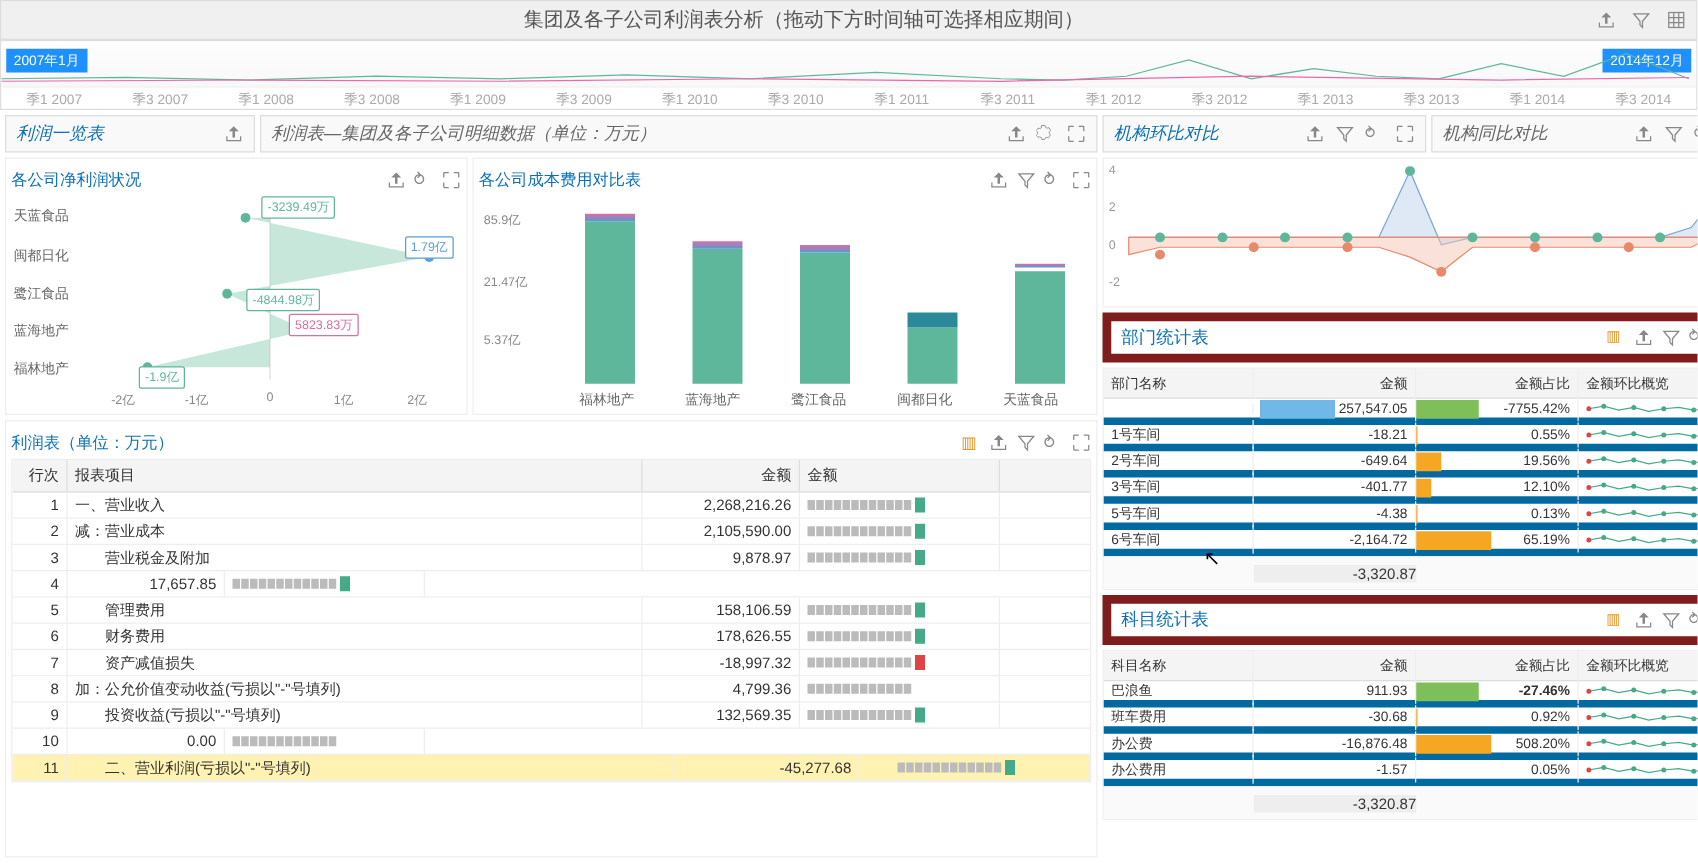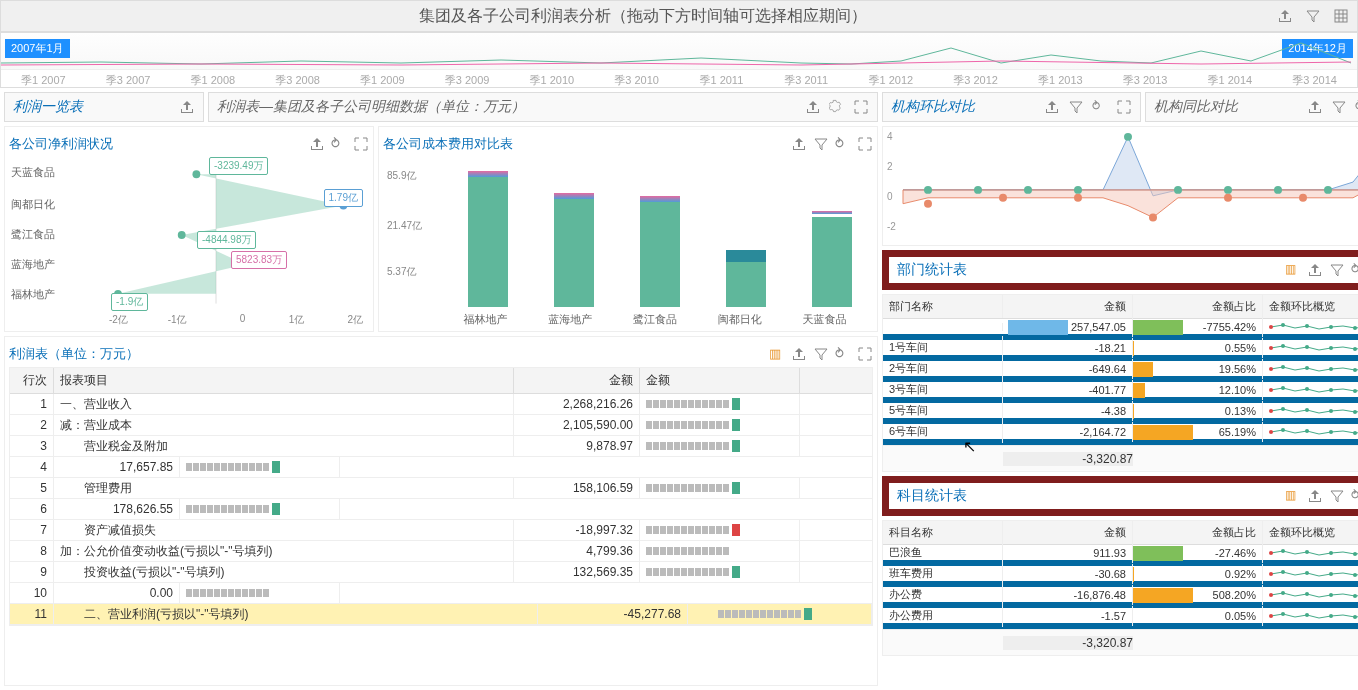--- a/index.html
+++ b/index.html
@@ -27,21 +27,21 @@
 .row { display: flex; gap: 4px; }
 .subpanel { border: 1px solid #eee; padding: 4px; }
 .sub-title { color: #0b70b8; font-size: 13px; padding: 4px 0; display: flex; align-items: center; }
 .sub-title span:first-child { flex: 1; }
 .chart-body { position: relative; }
 .netprofit-chart { height: 170px; position: relative; }
 .yaxis-lbl { position: absolute; left: 2px; font-size: 11px; color: #666; }
 .np-area { position: absolute; top: 6px; left: 60px; right: 6px; bottom: 20px; }
 .np-val { position: absolute; border: 1px solid; padding: 1px 4px; font-size: 10px; background: #fff; border-radius: 2px; }
 .xaxis-lbls { position: absolute; bottom: 0; left: 60px; right: 6px; display: flex; font-size: 10px; color: #888; }
-.xaxis-lbls span { flex: 1; text-align: right; }
+.xaxis-lbls span { flex: 1; text-align: center; }
 .cost-chart { height: 170px; position: relative; }
 .bars { position: absolute; left: 70px; right: 6px; bottom: 20px; top: 6px; display: flex; align-items: flex-end; gap: 16px; justify-content: space-around; }
 .bar { width: 40px; background: #5fb79b; position: relative; }
 .bar-top { position: absolute; top: -6px; left: 0; right: 0; height: 6px; background: linear-gradient(to bottom, #e66aa0, #4f9dd8); }
 .cost-ylbl { position: absolute; left: 4px; font-size: 10px; color: #888; }
 .cost-xlbls { position: absolute; bottom: 0; left: 60px; right: 6px; display: flex; font-size: 11px; color: #666; }
 .cost-xlbls span { flex: 1; text-align: center; }
 .profit-table { border: 1px solid #eee; display: flex; flex-direction: column; }
 .profit-table .thead { display: flex; background: #f4f4f4; border-bottom: 1px solid #ddd; font-size: 12px; }
 .profit-table .th { padding: 4px 6px; border-right: 1px solid #ddd; }
@@ -367,20 +367,21 @@
                   <span class="sparkbar"></span>
                   <span class="sparkbar"></span>
                   <span class="sparkbar"></span>
                   <span class="sparkbar"></span>
                   <span class="sparkbar"></span>
                   <span class="sparklast sl-green"></span>
                 </div>
               </div>
               <div class="tr">
                 <div class="td c-idx">6</div>
+                <div class="td c-item">　　财务费用</div>
                 <div class="td c-amt">178,626.55</div>
                 <div class="td c-spark">
                   <span class="sparkbar"></span>
                   <span class="sparkbar"></span>
                   <span class="sparkbar"></span>
                   <span class="sparkbar"></span>
                   <span class="sparkbar"></span>
                   <span class="sparkbar"></span>
                   <span class="sparkbar"></span>
                   <span class="sparkbar"></span>
@@ -712,21 +713,21 @@
         <div class="tbl-head">
           <div class="th d-name">科目名称</div>
           <div class="th d-amt">金额</div>
           <div class="th d-pct">金额占比</div>
           <div class="th d-spk">金额环比概览</div>
         </div>
         <div id="subject-rows">
             <div class="tbl-row">
               <div class="td d-name">巴浪鱼</div>
               <div class="td d-amt" style="position:relative;"><span style="position:relative;">911.93</span></div>
-              <div class="td d-pct"><span class="pct-bar pct-green" style="width:50px;"></span><span style="position:relative;">-27.46%</span></div>
+              <div class="td d-pct"><span class="pct-bar pct-green" style="width:50px;"></span><span style="position:relative;font-weight:bold;">-27.46%</span></div>
               <div class="td d-spk">
                 <svg width="130" height="18">
                   <polyline points="2,9 14,7 26,10 38,8 50,11 62,9 74,8 86,10 98,9 110,7 122,9" fill="none" stroke="#4a8" stroke-width="1"></polyline>
                   <circle cx="2" cy="9" r="2" fill="#d44"></circle>
                   <circle cx="14" cy="7" r="2" fill="#4a8"></circle>
                   <circle cx="38" cy="8" r="2" fill="#4a8"></circle>
                   <circle cx="62" cy="9" r="2" fill="#4a8"></circle>
                   <circle cx="86" cy="10" r="2" fill="#4a8"></circle>
                   <circle cx="110" cy="7" r="2" fill="#4a8"></circle>
                   <circle cx="122" cy="9" r="2" fill="#36c"></circle>

